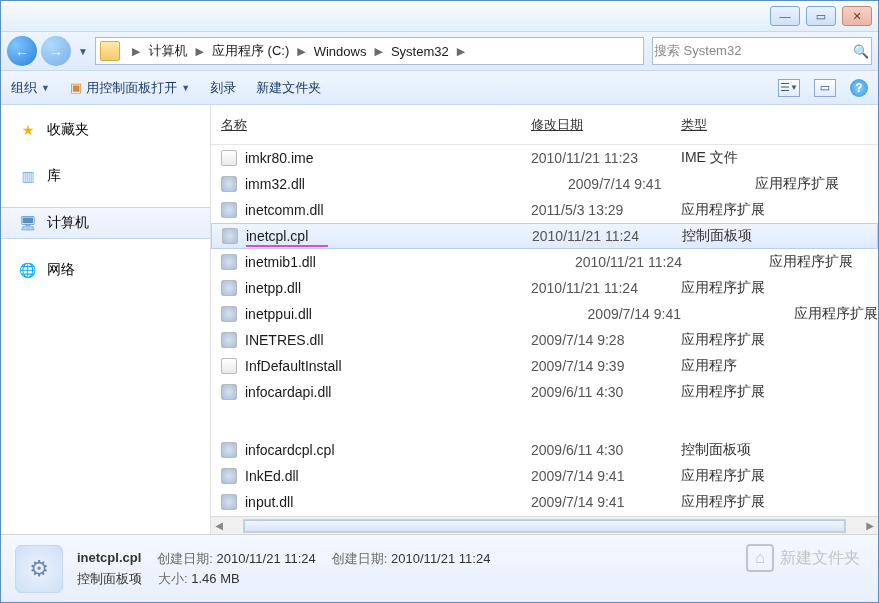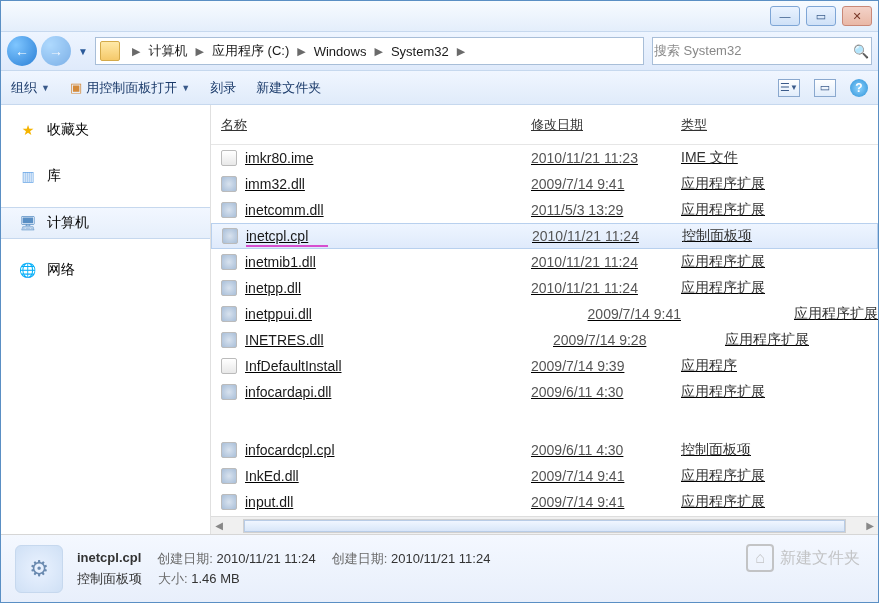--- a/index.html
+++ b/index.html
@@ -41,21 +41,21 @@
 .icon.star{color:#f5b400;}
 .icon.lib{color:#6aa6e6;}
 .icon.comp{color:#5a8fc4;}
 .icon.net{color:#4aa66a;}
 
 .filepane{flex:1;display:flex;flex-direction:column;overflow:hidden;}
 .cols{height:40px;display:flex;align-items:center;border-bottom:1px solid #e6e6e6;font-size:13px;color:#333;padding-left:10px;text-decoration:underline;}
 .col-name{width:310px;}
 .col-date{width:150px;}
 .col-type{flex:1;}
-.rows{flex:1;overflow-y:auto;text-decoration:underline;}
+.rows{flex:1;overflow-y:auto;}
 .row{height:26px;display:flex;align-items:center;font-size:14px;padding-left:10px;color:#1a1a1a;}
 .row.selected{background:linear-gradient(#eef5ff,#dfeafb);border:1px solid #b8d0ee;}
 .row .name{width:310px;display:flex;align-items:center;gap:8px;}
 .row .date{width:150px;color:#555;}
 .row .type{flex:1;color:#333;}
 .file-icon{width:16px;height:16px;background:linear-gradient(#fff,#e8e8e8);border:1px solid #bbb;border-radius:2px;display:inline-block;}
 .file-icon.gear{background:radial-gradient(#d8e2ee,#a8bed8);}
 .underline{position:absolute;height:2px;background:#d64ecf;}
 
 
@@ -155,21 +155,21 @@
       </div>
       <div class="rows" id="rows">
           <div class="row" style="position: relative;">
             <div class="name">
               <span class="file-icon "></span>
               <span>imkr80.ime</span>
             </div>
             <div class="date">2010/11/21 11:23</div>
             <div class="type">IME 文件</div>
           </div>
-          <div class="row" style="position: relative;">
+          <div class="row" style="position: relative; gap: 37px;">
             <div class="name">
               <span class="file-icon gear"></span>
               <span>imm32.dll</span>
             </div>
             <div class="date">2009/7/14 9:41</div>
             <div class="type">应用程序扩展</div>
           </div>
           <div class="row" style="position: relative;">
             <div class="name">
               <span class="file-icon gear"></span>
@@ -180,21 +180,21 @@
           </div>
           <div class="row selected" style="position: relative;">
             <div class="name">
               <span class="file-icon gear"></span>
               <span>inetcpl.cpl</span>
             </div>
             <div class="date">2010/11/21 11:24</div>
             <div class="type">控制面板项</div>
             <div class="underline" style="left: 34px; bottom: 1px; width: 82px;"></div>
           </div>
-          <div class="row" style="position: relative;">
+          <div class="row" style="position: relative; gap: 44px;">
             <div class="name">
               <span class="file-icon gear"></span>
               <span>inetmib1.dll</span>
             </div>
             <div class="date">2010/11/21 11:24</div>
             <div class="type">应用程序扩展</div>
           </div>
           <div class="row" style="position: relative;">
             <div class="name">
               <span class="file-icon gear"></span>
@@ -204,21 +204,21 @@
             <div class="type">应用程序扩展</div>
           </div>
           <div class="row" style="position: relative; text-align: right;">
             <div class="name">
               <span class="file-icon gear"></span>
               <span>inetppui.dll</span>
             </div>
             <div class="date">2009/7/14 9:41</div>
             <div class="type">应用程序扩展</div>
           </div>
-          <div class="row" style="position: relative; gap: 22px;">
+          <div class="row" style="position: relative;">
             <div class="name">
               <span class="file-icon gear"></span>
               <span>INETRES.dll</span>
             </div>
             <div class="date">2009/7/14 9:28</div>
             <div class="type">应用程序扩展</div>
           </div>
           <div class="row" style="position: relative;">
             <div class="name">
               <span class="file-icon "></span>

